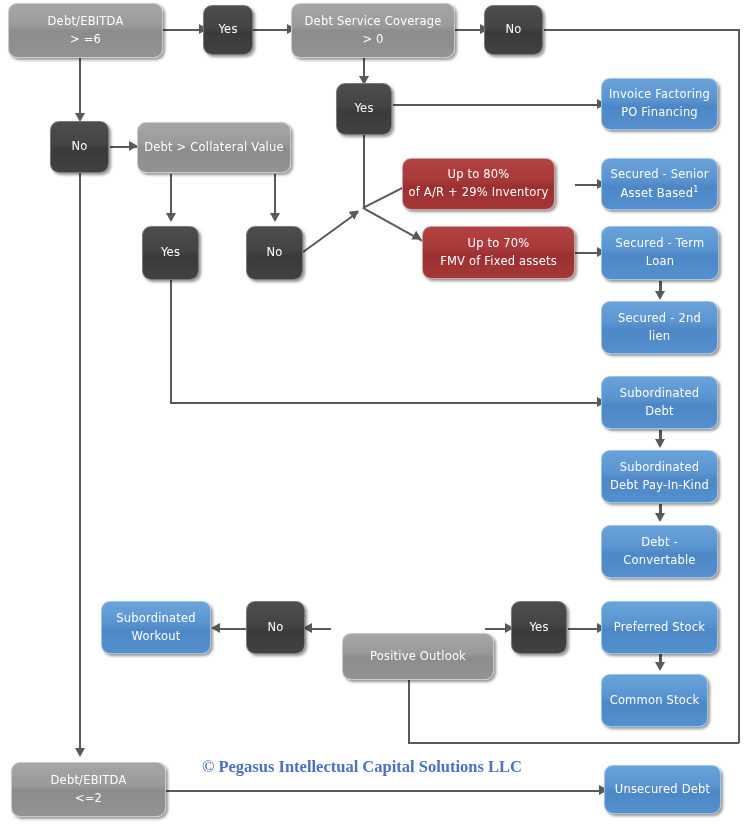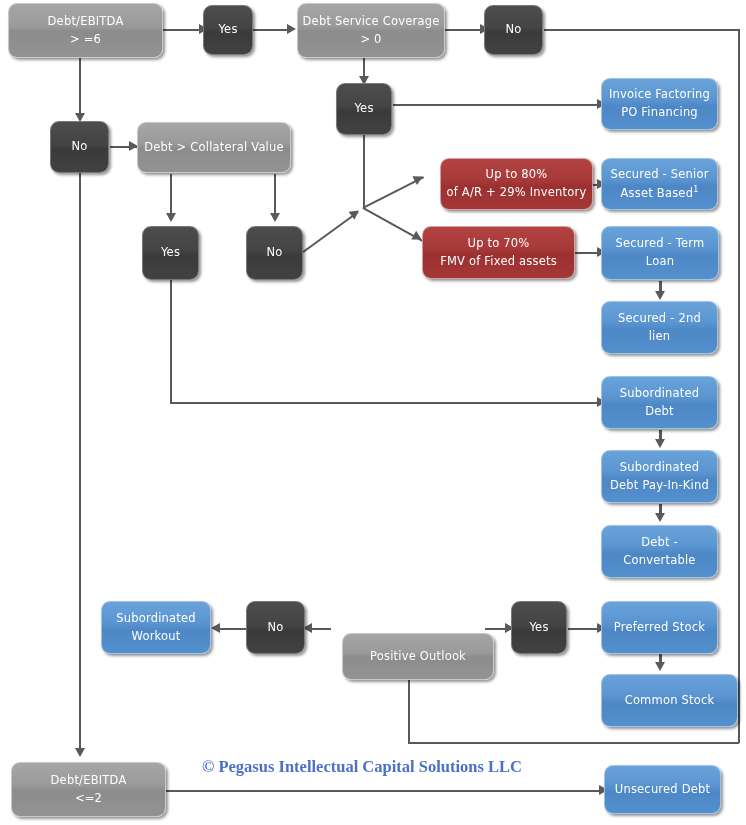--- a/index.html
+++ b/index.html
@@ -197,21 +197,21 @@
 
   <div class="node n-gray" style="left:8px; top:3px; width:155px; height:55px;">
     <span class="ln">Debt/EBITDA</span>
     <span class="ln">&gt; =6</span>
   </div>
 
   <div class="node n-dark" style="left:203px; top:5px; width:50px; height:50px;">
     <span class="ln">Yes</span>
   </div>
 
-  <div class="node n-gray" style="left:297px; top:3px; width:148px; height:55px;">
+  <div class="node n-gray" style="left:291px; top:3px; width:164px; height:55px;">
     <span class="ln">Debt Service  Coverage</span>
     <span class="ln">&gt; 0</span>
   </div>
 
   <div class="node n-dark" style="left:484px; top:5px; width:59px; height:50px;">
     <span class="ln">No</span>
   </div>
 
   <div class="node n-dark" style="left:336px; top:83px; width:56px; height:52px;">
     <span class="ln">Yes</span>
@@ -223,21 +223,21 @@
   </div>
 
   <div class="node n-dark" style="left:50px; top:121px; width:59px; height:52px;">
     <span class="ln">No</span>
   </div>
 
   <div class="node n-gray" style="left:137px; top:122px; width:154px; height:51px;">
     <span class="ln">Debt &gt; Collateral Value</span>
   </div>
 
-  <div class="node n-red" style="left:440px; top:158px; width:153px; height:52px;">
+  <div class="node n-red" style="left:402px; top:158px; width:153px; height:52px;">
     <span class="ln">Up to 80%</span>
     <span class="ln">of A/R + 29% Inventory</span>
   </div>
 
   <div class="node n-blue" style="left:601px; top:158px; width:117px; height:52px;">
     <span class="ln">Secured - Senior</span>
     <span class="ln"><span>Asset  Based</span><span class="sup">1</span></span>
   </div>
 
   <div class="node n-dark" style="left:142px; top:226px; width:57px; height:54px;">
@@ -292,21 +292,21 @@
   </div>
 
   <div class="node n-dark" style="left:511px; top:601px; width:56px; height:53px;">
     <span class="ln">Yes</span>
   </div>
 
   <div class="node n-blue" style="left:601px; top:601px; width:117px; height:53px;">
     <span class="ln">Preferred Stock</span>
   </div>
 
-  <div class="node n-blue" style="left:601px; top:674px; width:137px; height:53px;">
+  <div class="node n-blue" style="left:601px; top:674px; width:107px; height:53px;">
     <span class="ln">Common  Stock</span>
   </div>
 
   <div class="node n-gray" style="left:11px; top:762px; width:155px; height:55px;">
     <span class="ln">Debt/EBITDA</span>
     <span class="ln">&lt;=2</span>
   </div>
 
   <div class="node n-blue" style="left:604px; top:765px; width:117px; height:49px;">
     <span class="ln">Unsecured Debt</span>

